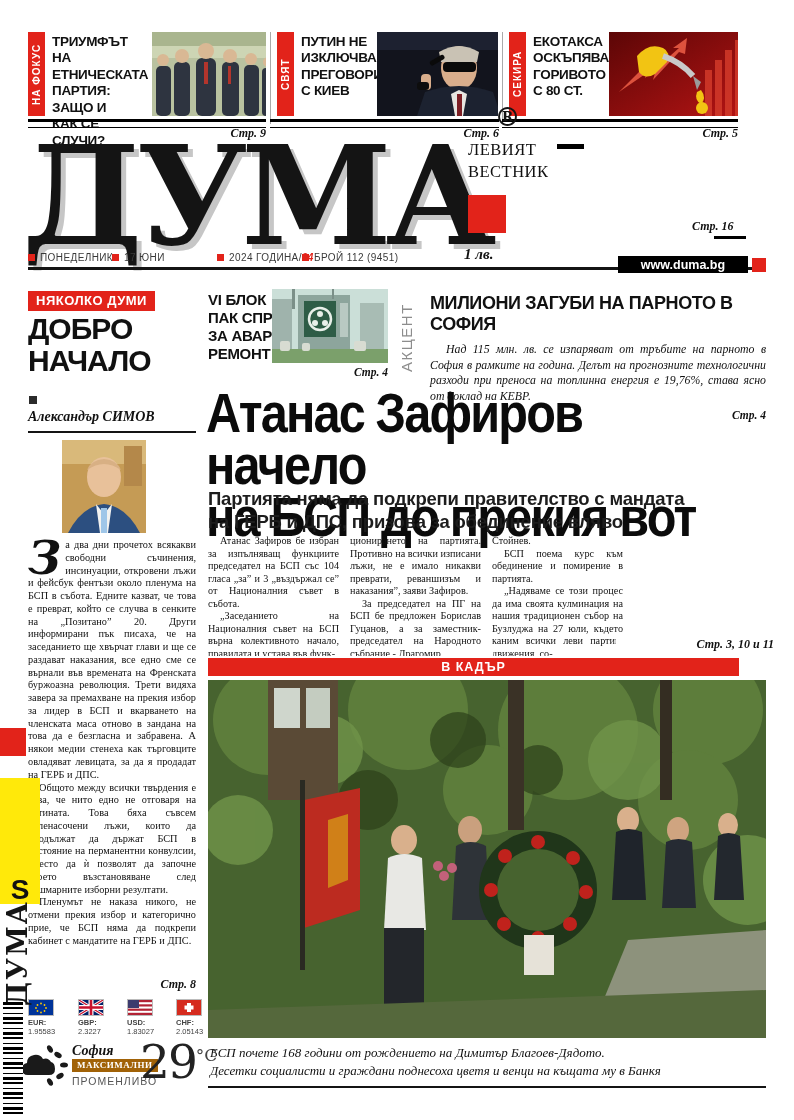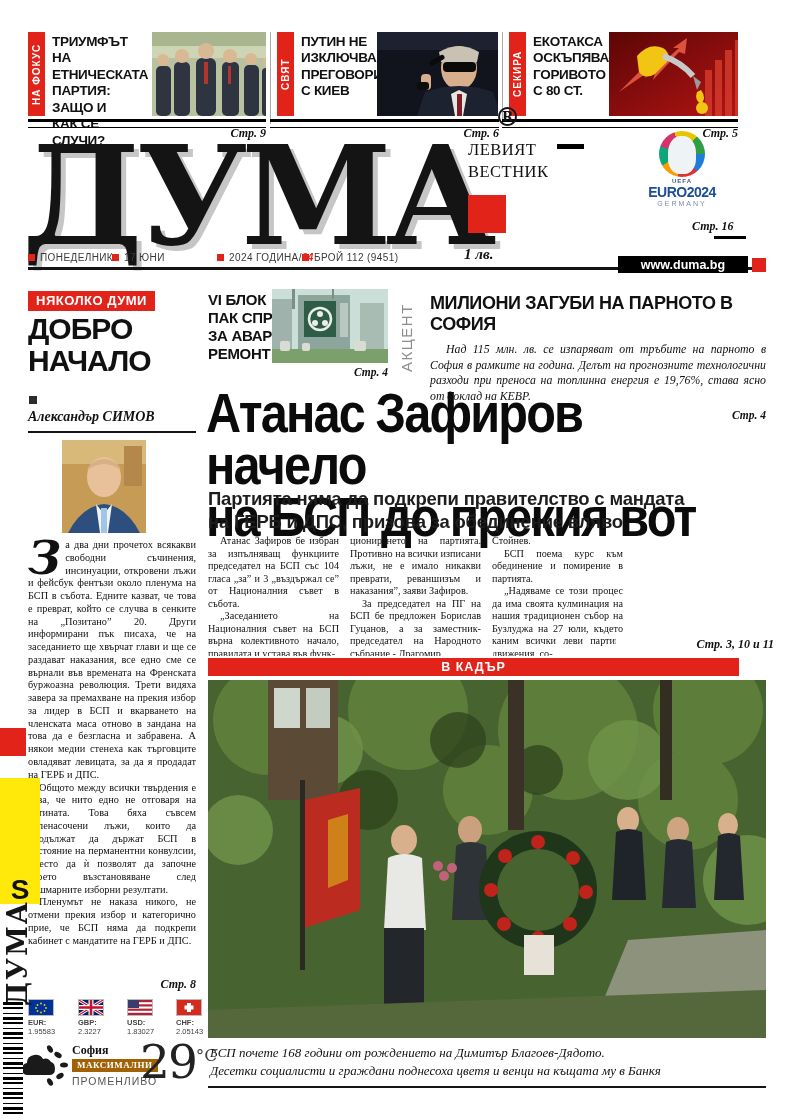--- a/index.html
+++ b/index.html
@@ -70,21 +70,21 @@
         font-size:46px;line-height:0.78;padding:2px 4px 0 0;}
   .op-pageref{position:absolute;left:28px;top:977px;width:168px;text-align:right;}
 
   
   .cur{position:absolute;top:999px;width:46px;}
   .cur svg{display:block;width:24px;height:15px;border:0.5px solid #bbb;}
   .cur .c-code,.cur .c-rate{font-family:"Liberation Sans",sans-serif;font-size:7.5px;color:#444;line-height:1.25;}
   .cur .c-code{margin-top:2px;font-weight:bold;}
 
   
-  .w-city{position:absolute;left:72px;top:1043px;font-weight:bold;font-size:12px;}
+  .w-city{position:absolute;left:72px;top:1043px;font-weight:bold;font-style:italic;font-size:14px;}
   .w-badge{position:absolute;left:72px;top:1059px;background:#a16207;color:#fff;
         font-family:Liberation Serif, serif;font-weight:bold;font-size:9px;padding:1px 5px 2px;letter-spacing:0.5px;}
   .w-cond{position:absolute;left:72px;top:1075px;font-family:"Liberation Sans",sans-serif;font-size:10.5px;
         color:#555;letter-spacing:1px;}
   .w-temp{position:absolute;left:140px;top:1034px;font-family:"DejaVu Serif",serif;font-size:47px;
         font-weight:normal;letter-spacing:-2px;color:#222;}
   .w-unit{font-size:17px;vertical-align:super;letter-spacing:0;color:#444;}
   .w-icon{position:absolute;left:20px;top:1045px;}
 
   
@@ -225,26 +225,20 @@
   <div class="teaser-rule" style="left:502px;width:236px;"></div>
   <div class="teaser-pageref pageref" style="left:28px;width:238px;">Стр. 9</div>
   <div class="teaser-pageref pageref" style="left:270px;width:229px;">Стр. 6</div>
   <div class="teaser-pageref pageref" style="left:502px;width:236px;">Стр. 5</div>
 
   <div class="logo"><span>ДУМА</span><span class="reg">®</span></div>
   <div class="tagline pre">ЛЕВИЯТ
 ВЕСТНИК</div>
   <div class="abs redsq" style="left:468px;top:195px;width:38px;height:38px;"></div>
   <div class="promo-dash"></div>
-  <div class="euro-logo">
-    <div class="euro-ring"></div>
-    <div class="euro-uefa">UEFA</div>
-    <div class="euro-word">EURO2024</div>
-    <div class="euro-germany">GERMANY</div>
-  </div>
   <div class="p16 pageref">Стр. 16</div>
   <div class="p16-rule"></div>
   <div class="price">1 лв.</div>
 
   <div class="dl-item" style="left:28px;">ПОНЕДЕЛНИК</div>
   <div class="dl-item" style="left:112px;">17 ЮНИ</div>
   <div class="dl-item" style="left:217px;">
     <span>2024 ГОДИНА/</span>
       <span class="red" style="font-weight:bold;">34</span>
   </div>

